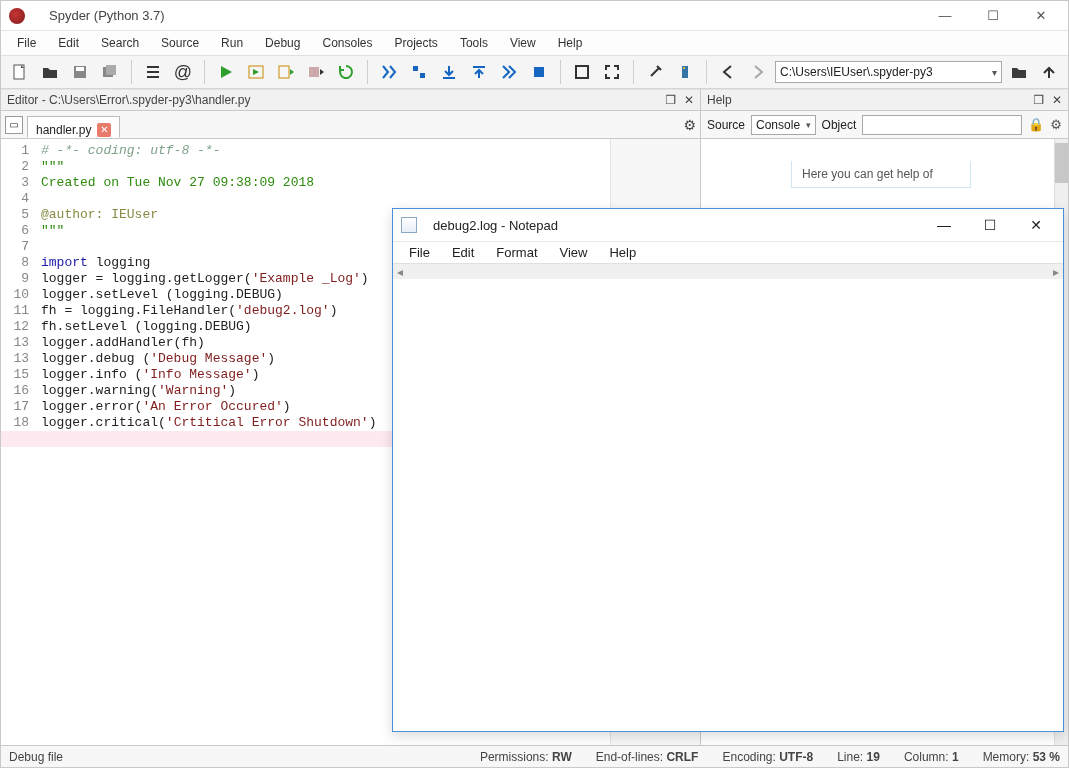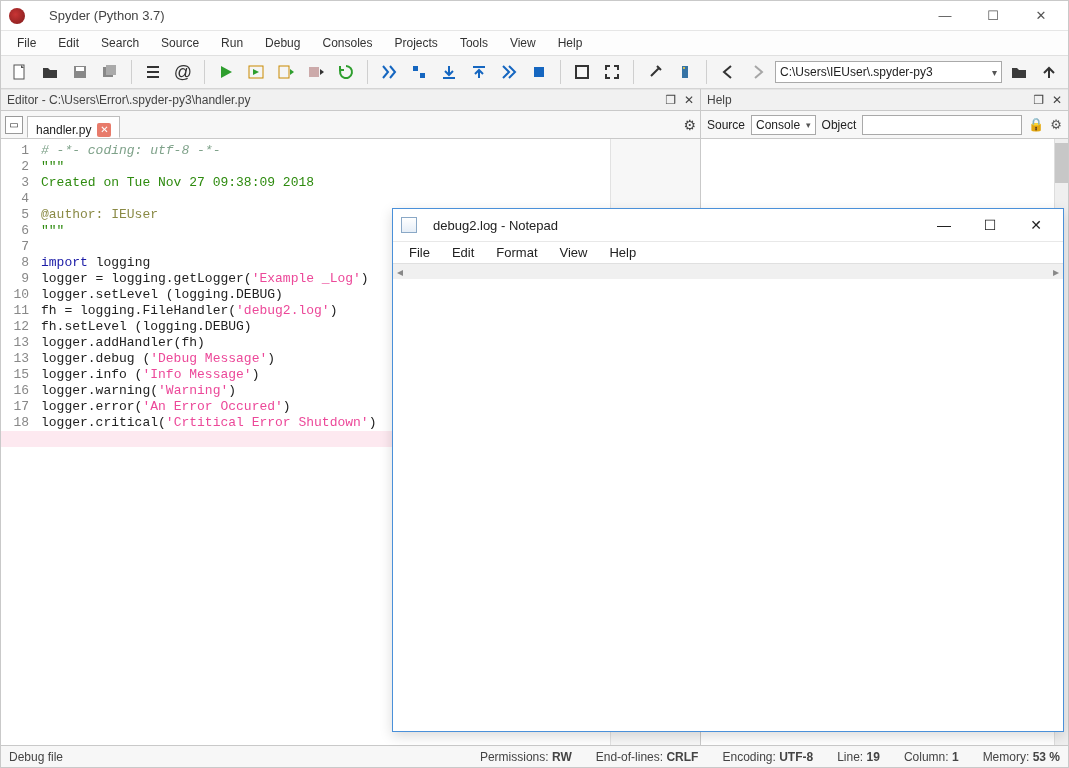--- a/index.html
+++ b/index.html
@@ -61,21 +61,21 @@
   
   .code-area { flex:1; display:flex; font-family: Consolas, "Courier New", monospace; font-size:13px; background:#fff; position:relative; }
   .gutter { width:34px; text-align:right; padding:4px 6px 4px 4px; color:#888; user-select:none; }
   .code { flex:1; padding:4px 6px; white-space:pre; color:#222; position:relative;}
   .code-side { width:90px; background:#f7f7f7; border-left:1px solid #e2e2e2;}
   .hl-line { position:absolute; left:0; right:90px; height:16px; background:#fde9f0; }
   .tok-cmt { color:#7fa28a; font-style:italic; }
   .tok-str-doc { color:#2e8b0f; }
   .tok-dec { color:#8a8a45; }
   .tok-kw { color:#1a1aa6; }
-  .tok-str { color:#ec4899; }
+  .tok-str { color:#7f1d1d; }
   .tok-id { color:#222; }
   
   .help-toolbar {
     height: 28px; background:#f7f7f7; border-bottom:1px solid #c9c9c9; display:flex; align-items:center;
     padding: 0 6px; gap:6px; font-size:12px;
   }
   .combo { height:20px; border:1px solid #a9a9a9; background:#fff; display:flex; align-items:center; padding:0 4px; gap:6px; }
   .combo .chev { font-size:9px; color:#555;}
   .obj-input { flex:1; height:20px; border:1px solid #a9a9a9; background:#fff; }
   .lock, .gear2 { font-size:13px; color:#555; }
@@ -359,20 +359,21 @@
           <span class="chev">▾</span>
         </div>
         <span>Object</span>
         <div class="obj-input"></div>
         <span class="lock">🔒</span>
         <span class="gear2">⚙</span>
       </div>
       <div class="help-body">
         <div style="flex:1; position:relative;">
           <div class="usage-box">
+            <div class="usage-body">Here you can get help of</div>
           </div>
         </div>
         <div class="help-scroll">
             <div class="scroll-thumb"></div>
           </div>
       </div>
     </div>
   </div>
 
   <div class="statusbar">

